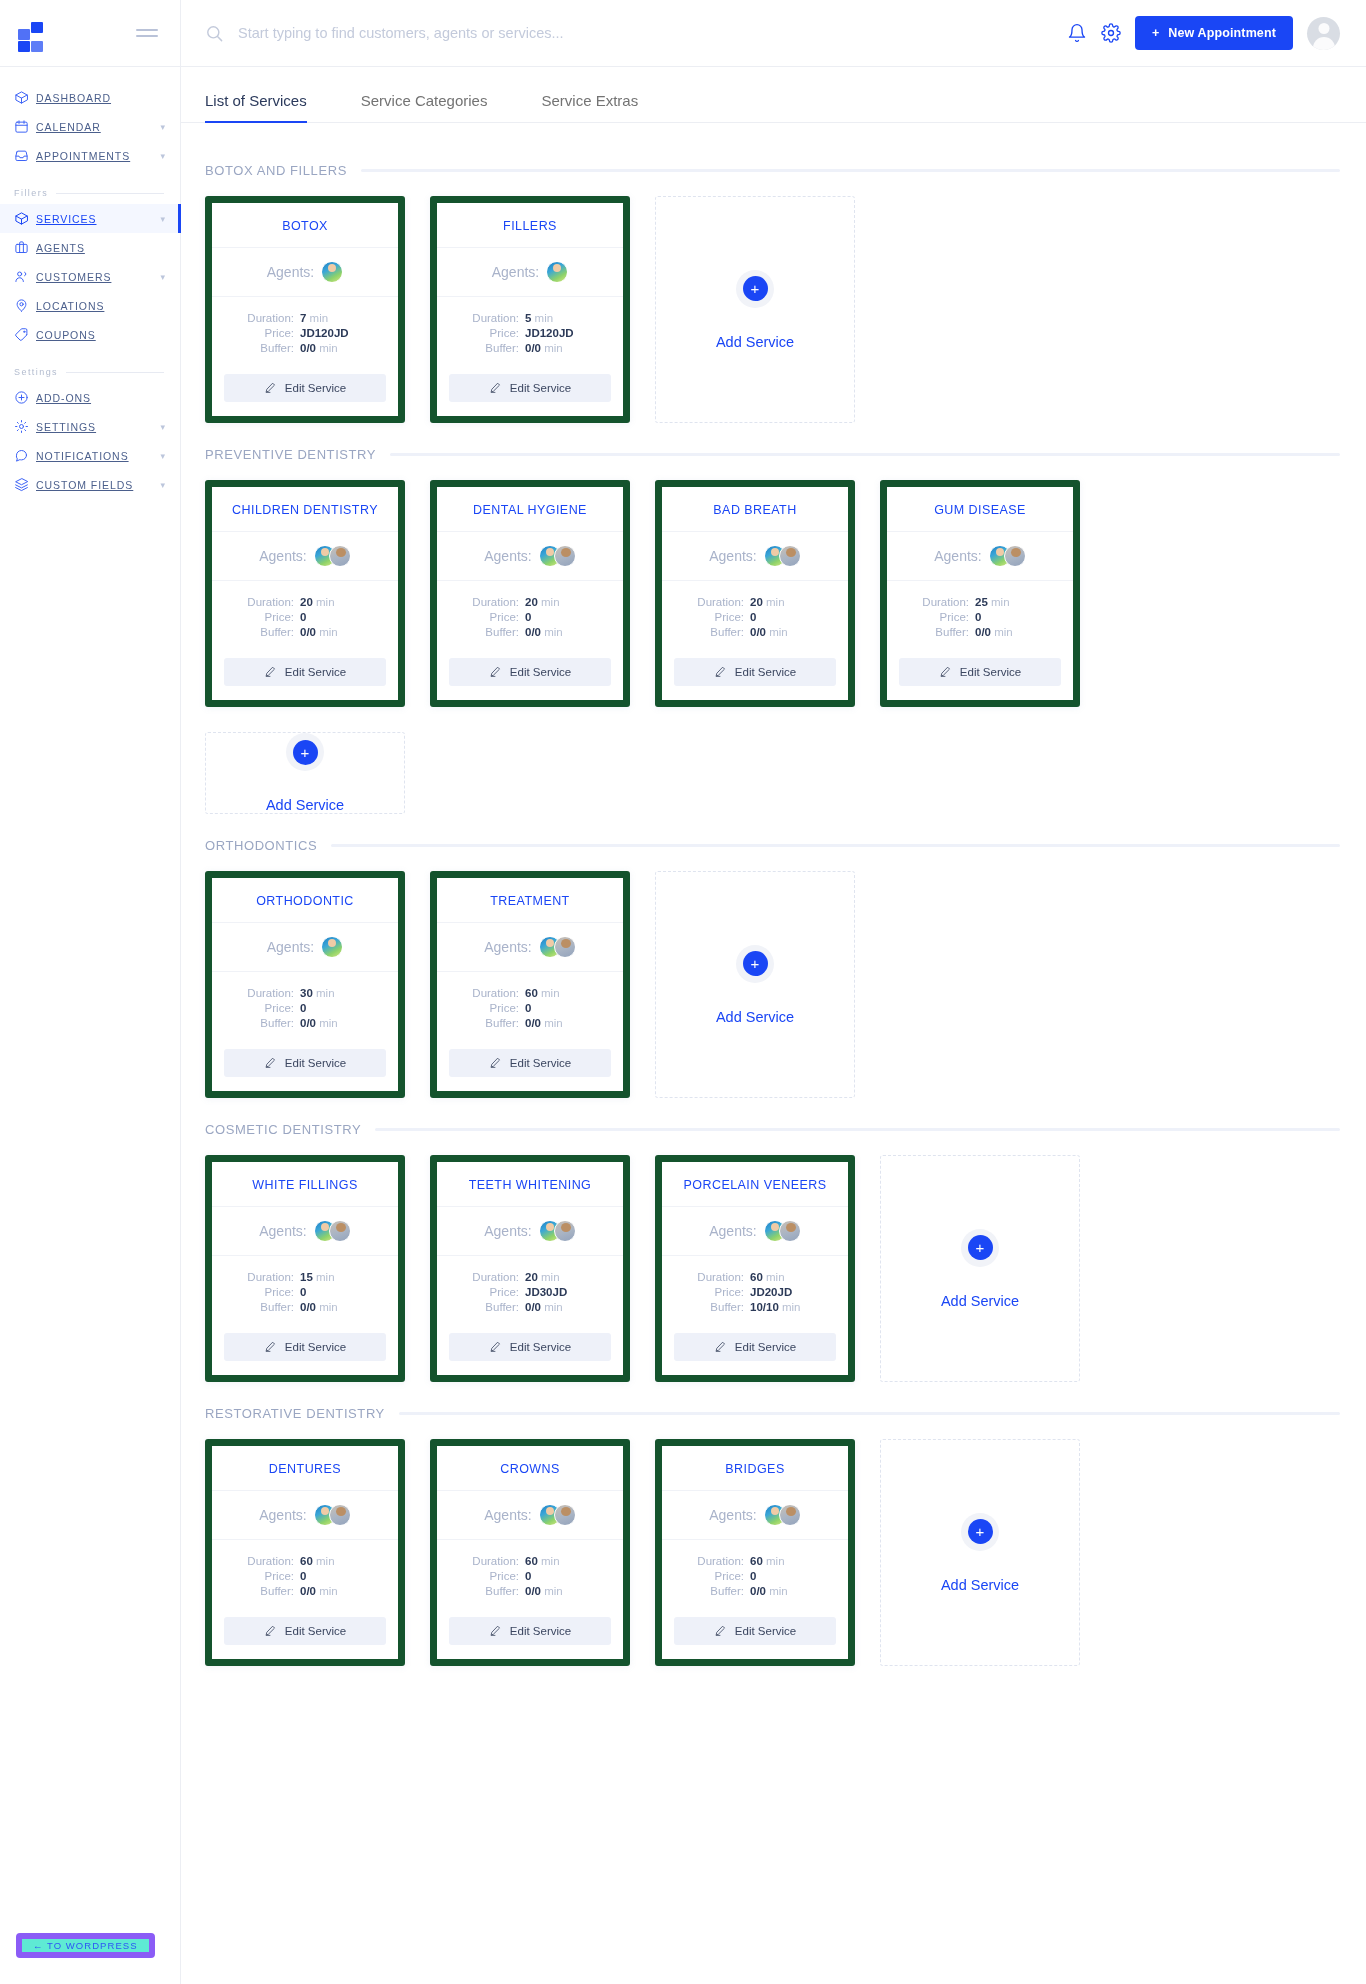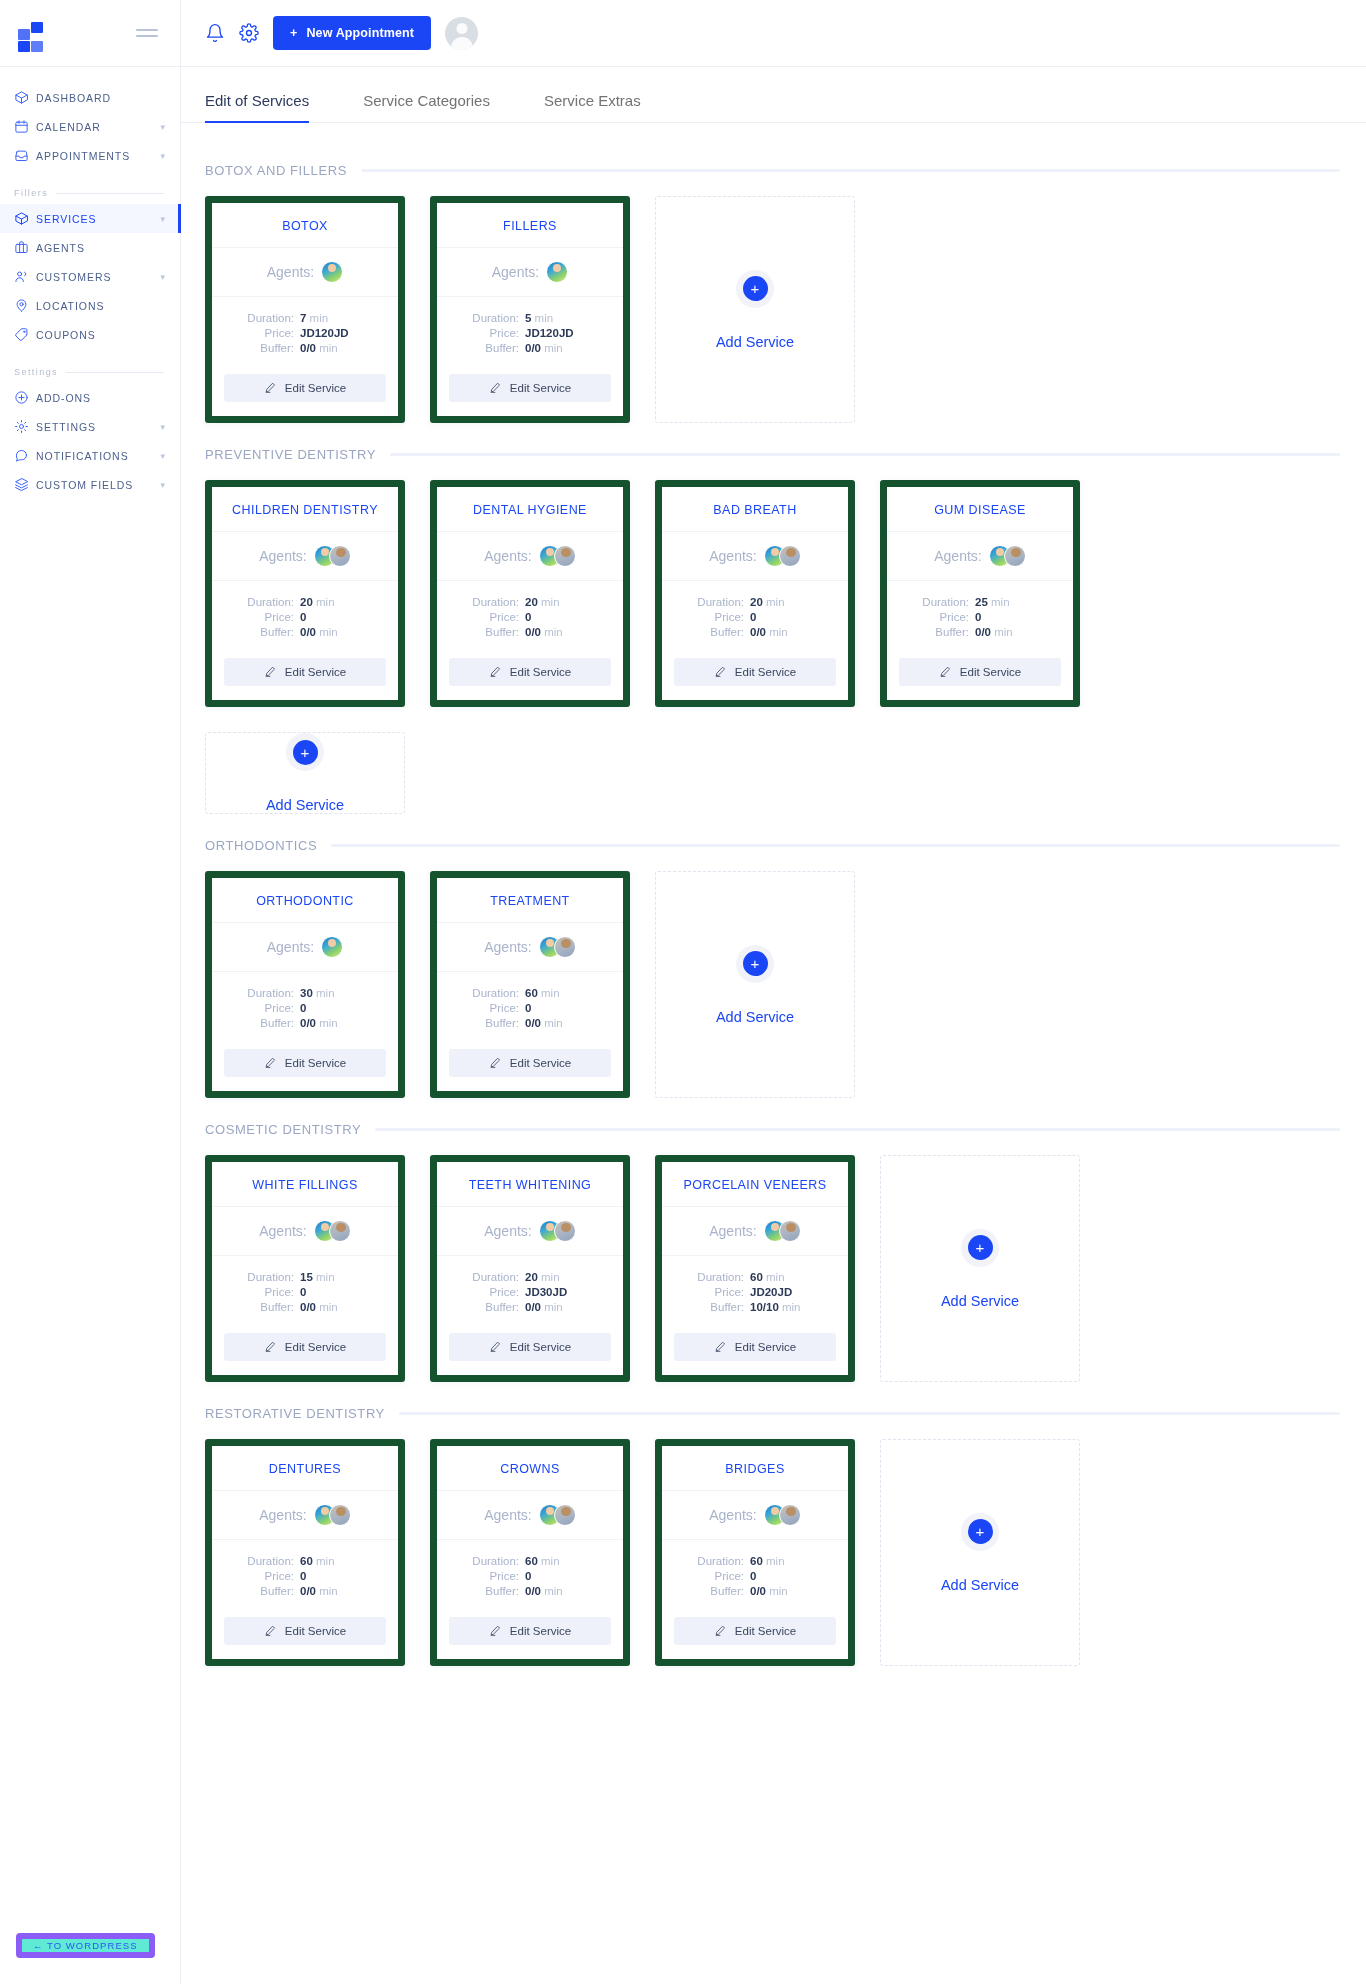--- a/index.html
+++ b/index.html
@@ -33,21 +33,21 @@
   .burger{ width:22px; display:flex; flex-direction:column; gap:4px; cursor:pointer; }
   .burger span{ display:block; height:2px; background:#b9c2d8; border-radius:2px; }
 
   .nav{ padding-top:16px; }
   .nav-item{
     display:flex; align-items:center; height:29px; padding:0 10px 0 14px;
     font-size:10.5px; letter-spacing:.09em; color:#4b5f8c; cursor:pointer;
     position:relative; text-transform:uppercase;
   }
   .nav-item .ic{ width:22px; display:flex; align-items:center; justify-content:flex-start; }
-  .nav-item .lbl{ flex:1; }
+  .nav-item .lbl{ flex:1;text-decoration:underline; }
   .nav-item .chev{ color:#bcc6dc; font-size:9px; margin-right:4px; }
   .nav-item.active{ background:#f4f7ff; color:#1a46f5; }
   .nav-item.active:after{
     content:""; position:absolute; right:-1px; top:0; bottom:0; width:3px; background:#1a46f5;
   }
   .nav-group{
     display:flex; align-items:center; gap:8px;
     padding:18px 16px 6px 14px; font-size:9px; letter-spacing:.16em; color:#b3bccf;
   }
   .nav-group .line{ flex:1; height:1px; background:#e7eaf2; }
@@ -307,20 +307,29 @@
       </nav>
 
     <div class="wp-wrap">
       <div class="wp-btn">←  To WordPress</div>
     </div>
   </aside>
 
   <div class="main">
 
     <header class="topbar">
+      <div class="search">
+        <span class="tb-icon">
+          <svg width="19" height="19" viewBox="0 0 24 24" fill="none" stroke="#c3cadb" stroke-width="1.8">
+            <circle cx="10.5" cy="10.5" r="7"></circle>
+              <line x1="15.8" y1="15.8" x2="21" y2="21" stroke-linecap="round"></line>
+          </svg>
+        </span>
+        <input type="text" placeholder="Start typing to find customers, agents or services..." style="">
+      </div>
 
       <span class="tb-icon">
         <svg width="20" height="20" viewBox="0 0 24 24" fill="none" stroke="#1a46f5" stroke-width="1.6" stroke-linecap="round" stroke-linejoin="round">
           <path d="M18 8A6 6 0 1 0 6 8c0 7-3 9-3 9h18s-3-2-3-9"></path>
             <path d="M10.3 21a1.9 1.9 0 0 0 3.4 0"></path>
         </svg>
       </span>
 
       <span class="tb-icon">
         <svg width="20" height="20" viewBox="0 0 24 24" fill="none" stroke="#1a46f5" stroke-width="1.6">
@@ -331,21 +340,21 @@
 
       <button class="newappt">
         <span>+</span>
         <span>New Appointment</span>
       </button>
 
       <div class="avatar"></div>
     </header>
 
     <div class="tabs" id="tab-bar">
-        <div class="tab active">Edit of Services</div>
+        <div class="tab active">List of Services</div>
         <div class="tab">Service Categories</div>
         <div class="tab">Service Extras</div>
       </div>
 
     <div class="content" id="services-content">
         <section class="cat">
           <div class="cat-head">
             <span class="cat-title">Botox and Fillers</span>
             <span class="cat-rule"></span>
           </div>

